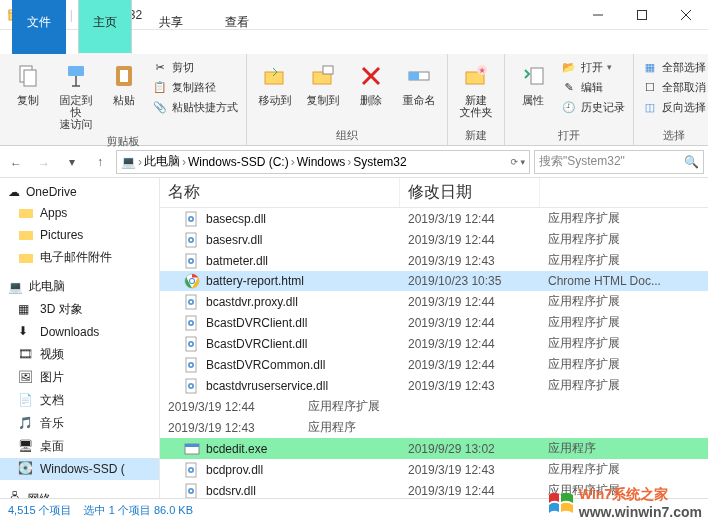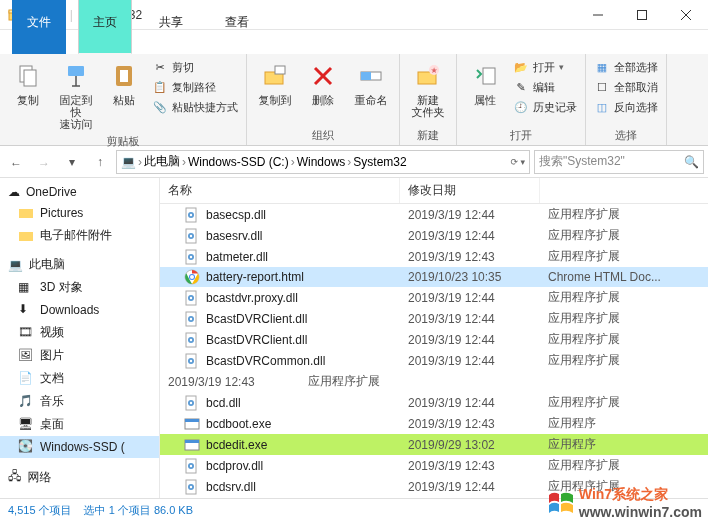--- a/index.html
+++ b/index.html
@@ -35,29 +35,29 @@
 .searchbox { width:170px; height:24px; border:1px solid #ccc; display:flex; align-items:center; padding:0 4px; color:#888; font-size:12px; }
 
 .content { display:flex; height:320px; }
 .navpane { width:160px; border-right:1px solid #e8e8e8; overflow-y:auto; padding:4px 0; }
 .nitem { display:flex; align-items:center; gap:6px; padding:3px 6px 3px 18px; font-size:12px; color:#222; white-space:nowrap; }
 .nitem.top { padding-left:8px; font-weight:normal; }
 .nitem.sel { background:#cce8ff; }
 .nicn { width:16px; height:16px; flex-shrink:0; }
 
 .filepane { flex:1; display:flex; flex-direction:column; overflow:hidden; }
-.colhdr { display:flex; border-bottom:1px solid #e8e8e8; font-size:12px; color:#333; }
+.colhdr { display:flex; border-bottom:1px solid #e8e8e8; font-size:16px; color:#333; }
 .colhdr div { padding:4px 8px; border-right:1px solid #f0f0f0; }
 .col-name { width:240px; }
 .col-date { width:140px; }
 .col-type { flex:1; }
 .filelist { flex:1; overflow-y:auto; }
 .frow { display:flex; font-size:12px; color:#222; padding:2px 0; align-items:center; }
 .frow.sel { background:#cce8ff; }
-.frow.hov { background:#bef264; }
+.frow.hov { background:#86efac; }
 .frow .fname { width:240px; padding-left:24px; display:flex; align-items:center; gap:6px; }
 .frow .fdate { width:140px; padding-left:8px; color:#555; }
 .frow .ftype { flex:1; padding-left:8px; color:#555; }
 .ficn { width:16px; height:16px; flex-shrink:0; }
 
 .statusbar { height:24px; border-top:1px solid #e0e0e0; display:flex; align-items:center; padding:0 8px; font-size:11px; color:#1979ca; gap:12px; }
 
 .watermark { position:absolute; right:6px; bottom:6px; font-size:14px; font-weight:bold; color:#e63; display:flex; align-items:center; gap:4px; }
 .watermark .wm1 { color:#e63; }
 .watermark .wm2 { color:#555; font-weight:bold; font-size:14px; }
@@ -158,20 +158,29 @@
             <span class="si">📎</span>
             <span>粘贴快捷方式</span>
           </div>
       </div>
     </div>
     <div class="glabel">剪贴板</div>
   </div>
 
   <div class="rgroup">
     <div class="body">
+      <div class="bigbtn">
+        <div class="icn">
+            <svg width="28" height="28">
+              <rect x="4" y="10" width="18" height="12" fill="#ffd76b" stroke="#e0a030"></rect>
+              <path d="M12 6l4 4-4 4" stroke="#3a7" fill="none"></path>
+            </svg>
+          </div>
+        <div class="lbl">移动到</div>
+      </div>
       <div class="bigbtn">
         <div class="icn">
             <svg width="28" height="28">
               <rect x="4" y="10" width="18" height="12" fill="#ffd76b" stroke="#e0a030"></rect>
               <rect x="14" y="4" width="10" height="8" fill="#fff" stroke="#888"></rect>
             </svg>
           </div>
         <div class="lbl">复制到</div>
       </div>
       <div class="bigbtn">
@@ -290,20 +299,26 @@
 <div class="content">
   <div class="navpane">
     <div class="nitem top">
         <span>☁</span>
         <span>OneDrive</span>
       </div>
     <div class="nitem">
         <svg class="nicn" viewBox="0 0 16 16">
           <rect x="1" y="4" width="14" height="9" fill="#ffd76b"></rect>
         </svg>
+        <span>Apps</span>
+      </div>
+    <div class="nitem">
+        <svg class="nicn" viewBox="0 0 16 16">
+          <rect x="1" y="4" width="14" height="9" fill="#ffd76b"></rect>
+        </svg>
         <span>Pictures</span>
       </div>
     <div class="nitem">
         <svg class="nicn" viewBox="0 0 16 16">
           <rect x="1" y="4" width="14" height="9" fill="#ffd76b"></rect>
         </svg>
         <span>电子邮件附件</span>
       </div>
     <div style="height:6px"></div>
     <div class="nitem top">
@@ -465,47 +480,38 @@
                 <circle cx="7" cy="8" r="3" fill="#5b9bd5"></circle>
                 <circle cx="7" cy="8" r="1.2" fill="#fff"></circle>
               </svg>
             </span>
             <span>BcastDVRCommon.dll</span>
           </div>
           <div class="fdate">2019/3/19 12:44</div>
           <div class="ftype">应用程序扩展</div>
         </div>
         <div class="frow">
+          <div class="fname">
+            <span>
+              <svg class="ficn" viewBox="0 0 16 16">
+                <rect x="2" y="1" width="10" height="14" fill="#fff" stroke="#aaa"></rect>
+                <circle cx="7" cy="8" r="3" fill="#5b9bd5"></circle>
+                <circle cx="7" cy="8" r="1.2" fill="#fff"></circle>
+              </svg>
+            </span>
+            <span>bcastdvruserservice.dll</span>
+          </div>
           <div class="fdate">2019/3/19 12:43</div>
           <div class="ftype">应用程序扩展</div>
         </div>
         <div class="frow">
-          <div class="fname">
-            <span>
-              <svg class="ficn" viewBox="0 0 16 16">
-                <rect x="2" y="1" width="10" height="14" fill="#fff" stroke="#aaa"></rect>
-                <circle cx="7" cy="8" r="3" fill="#5b9bd5"></circle>
-                <circle cx="7" cy="8" r="1.2" fill="#fff"></circle>
-              </svg>
-            </span>
-            <span>bcd.dll</span>
-          </div>
-          <div class="fdate">2019/3/19 12:44</div>
-          <div class="ftype">应用程序扩展</div>
-        </div>
-        <div class="frow">
-          <div class="fname">
-            <span>
-              <svg class="ficn" viewBox="0 0 16 16">
-                <rect x="1" y="3" width="14" height="10" fill="#fff" stroke="#888"></rect>
-                <rect x="1" y="3" width="14" height="3" fill="#4a90d9"></rect>
-              </svg>
-            </span>
-            <span>bcdboot.exe</span>
-          </div>
+          <div class="fdate">2019/3/19 12:44</div>
+          <div class="ftype">应用程序扩展</div>
+        </div>
+        <div class="frow">
           <div class="fdate">2019/3/19 12:43</div>
           <div class="ftype">应用程序</div>
         </div>
         <div class="frow hov">
           <div class="fname">
             <span>
               <svg class="ficn" viewBox="0 0 16 16">
                 <rect x="1" y="3" width="14" height="10" fill="#fff" stroke="#888"></rect>
                 <rect x="1" y="3" width="14" height="3" fill="#4a90d9"></rect>
               </svg>

